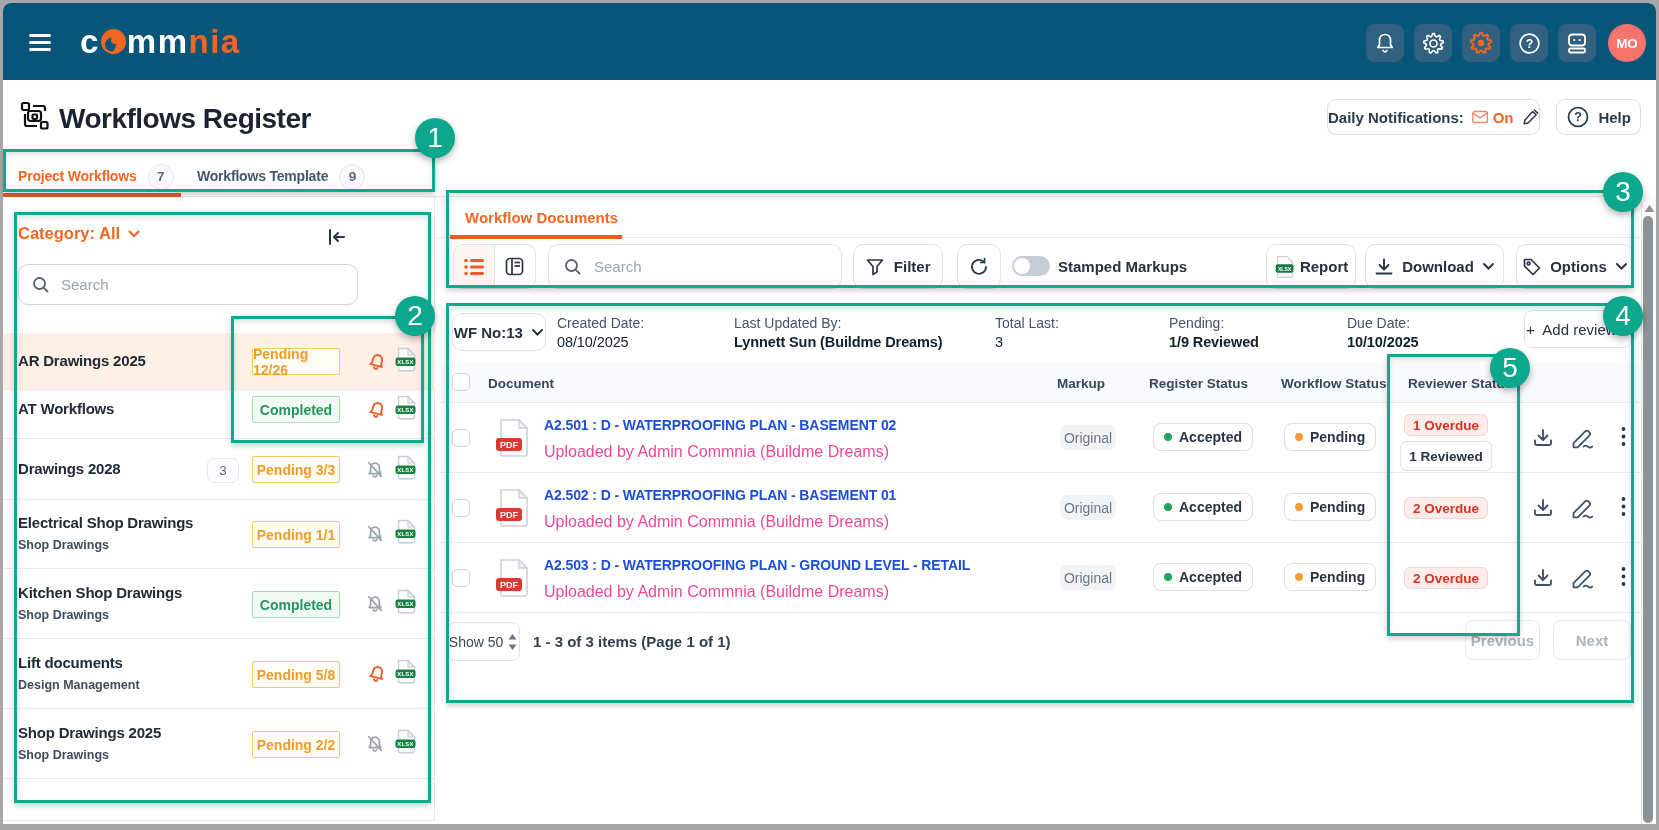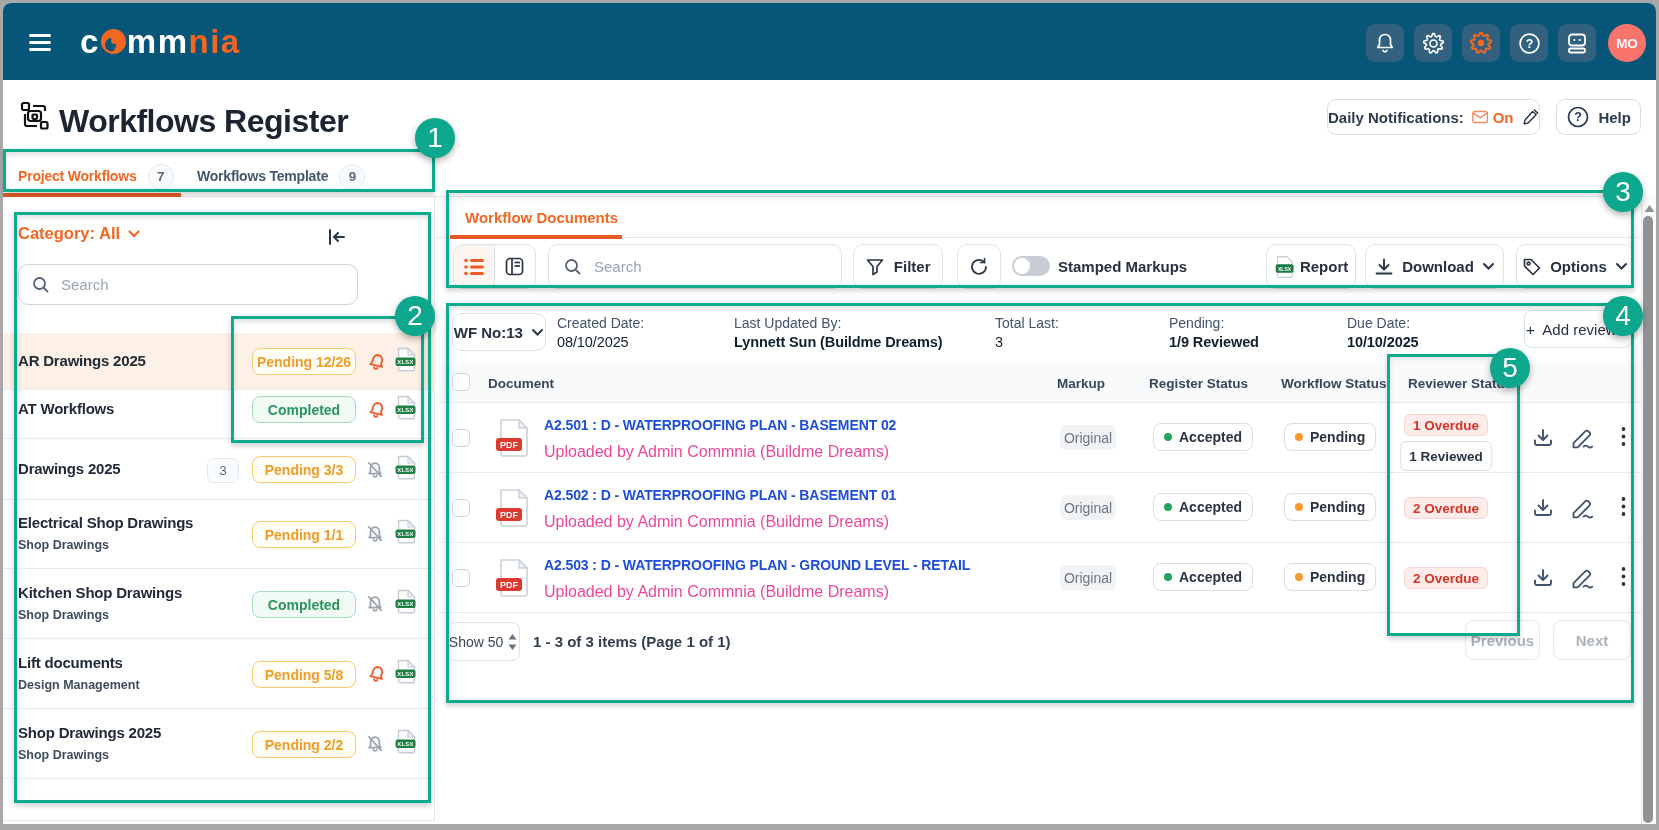--- a/index.html
+++ b/index.html
@@ -10,34 +10,34 @@
 #hdr{position:absolute;left:0;top:0;width:100%;height:77px;background:#07567a;border-radius:8px 8px 0 0}
 .hbar{position:absolute;height:3px;width:22px;background:#fff;border-radius:2px}
 #logo{position:absolute;left:77px;top:21px;font-weight:700;font-size:33px;letter-spacing:1.5px;color:#fff;line-height:36px}
 #logo .o2{color:#f26722}
 #projpill{position:absolute;left:267px;top:17px;width:340px;height:44px;background:#3a6a84;border-radius:10px;display:flex;align-items:center;padding:0 14px}
 #projpill .pname{color:#fff;font-weight:700;font-size:14px;letter-spacing:-.2px;white-space:nowrap}
 #projpill .cbadge{margin-left:11px;background:#eafbef;color:#1d7a3f;font-weight:700;font-size:12px;padding:4px 8px;border-radius:7px;white-space:nowrap;flex-shrink:0}
 .hicon{position:absolute;top:21px;width:38px;height:38px;background:#32617f;border-radius:9px;display:flex;align-items:center;justify-content:center}
 #avatar{position:absolute;top:21px;left:1605px;width:38px;height:38px;background:#f9746b;border-radius:50%;display:flex;align-items:center;justify-content:center;color:#fff;font-weight:700;font-size:13.5px}
 
-#ptitle{position:absolute;left:56px;top:100px;font-size:32px;letter-spacing:-.5px;font-weight:700;color:#1b2430}
+#ptitle{position:absolute;left:56px;top:100px;font-size:28px;letter-spacing:-.5px;font-weight:700;color:#1b2430}
 .tbtn{position:absolute;top:96px;height:36px;white-space:nowrap;border:1px solid #d9dfe7;border-radius:9px;background:#fff;display:flex;align-items:center;justify-content:center;font-size:15px;color:#2d3b4e;font-weight:700}
 
 #tabline{position:absolute;left:0;top:193px;width:1653px;height:1px;background:#e3e7ec;box-shadow:0 3px 6px rgba(0,0,0,.10)}
 .tabA{position:absolute;font-size:14px;letter-spacing:-.2px;font-weight:700;color:#f26722}
 .tabB{position:absolute;font-size:14px;letter-spacing:-.2px;font-weight:700;color:#44566c}
 .cnt{display:inline-block;min-width:26px;height:26px;line-height:24px;text-align:center;background:#f8fafc;border:1px solid #e2e8f0;border-radius:50%;color:#5b6b7f;font-size:13.5px;font-weight:700}
 #tabund{position:absolute;left:0px;top:190px;width:178px;height:4px;background:#e05d25}
 
 #side{position:absolute;left:0;top:194px;width:432px;height:624px;background:#fff;border-right:1px solid #e4e7eb;border-bottom:1px solid #e4e7eb}
 .srow{position:absolute;left:0;width:432px;border-bottom:1px solid #e8eaee}
 .srow .t1{position:absolute;left:15px;font-size:15px;font-weight:700;color:#222b38;letter-spacing:-.2px}
 .srow .t2{position:absolute;left:15px;font-size:12.5px;font-weight:700;color:#3f4c5e}
-.badge{position:absolute;left:249px;width:104px;height:27px;border-radius:8px;display:flex;align-items:center;justify-content:center;font-size:14px;font-weight:700}
+.badge{position:absolute;left:249px;width:88px;height:27px;border-radius:2px;display:flex;align-items:center;justify-content:center;font-size:14px;font-weight:700}
 .badge.pend{background:#fffdf6;border:1.5px solid #f5ca6b;color:#ef9d28}
 .badge.comp{background:#f1faf4;border:1.5px solid #a5dcba;color:#27955c}
 .numb{position:absolute;left:204px;width:32px;height:25px;border-radius:7px;background:#fbfcfd;border:1px solid #e4e8ed;color:#5b6b7f;font-size:13.5px;display:flex;align-items:center;justify-content:center}
 
 .btn{position:absolute;background:#fff;border:1px solid #dce2e9;border-radius:10px;display:flex;align-items:center;justify-content:center;font-size:15px;font-weight:700;color:#27313f}
 
 #thead{position:absolute;left:436px;top:360px;width:1205px;height:40px;background:#f9fafb;border-bottom:1px solid #e6e9ed}
 .th{position:absolute;top:13px;font-size:13.5px;font-weight:700;color:#37475c}
 .trow{position:absolute;left:436px;width:1205px;height:70px;border-bottom:1px solid #e9ebef;background:#fff}
 .cbox{position:absolute;width:18px;height:18px;border:1.5px solid #ccd4dd;border-radius:5px;background:#fff}
@@ -160,21 +160,21 @@
             </g>
           </svg></span>
       <span style="position:absolute;left:392px;top:15px"><svg width="22" height="25" viewBox="0 0 22 25">
             <path d="M3.5 1.5 H13 L19.5 8 V22 A1.8 1.8 0 0 1 17.7 23.8 H5.3 A1.8 1.8 0 0 1 3.5 22 Z" fill="#fdfdfd" stroke="#c6cdd8" stroke-width="1.4"></path>
             <path d="M13 1.5 V8 H19.5 Z" fill="#eef1f5" stroke="#c6cdd8" stroke-width="1.1"></path>
             <rect x="0.5" y="10.5" width="20" height="8.5" rx="2.2" fill="#1d8045"></rect>
             <text x="10.5" y="17" font-family="Liberation Sans,sans-serif" font-size="5.8" font-weight="bold" fill="#fff" text-anchor="middle" letter-spacing=".3">XLSX</text>
           </svg></span>
     </div>
     <div class="srow" style="top:242px;height:61px">
-      <div class="t1" style="top:21px">Drawings 2025</div>
+      <div class="t1" style="top:21px">Drawings 2028</div>
       <div class="numb" style="top:19px">3</div>
       <div class="badge pend" style="top:17px">Pending 3/3</div>
       <span style="position:absolute;left:363px;top:22px"><svg width="18" height="19" viewBox="0 0 18 19" fill="none" stroke="#9aa2ac" stroke-width="1.7" stroke-linecap="round" stroke-linejoin="round">
             <path d="M9 2.2 C6.3 2.2 4.6 4.3 4.6 6.9 V10.3 L3.2 12.6 H14.8 L13.4 10.3 V6.9 C13.4 4.3 11.7 2.2 9 2.2 Z"></path>
             <path d="M7.3 14.7 A1.8 1.8 0 0 0 10.7 14.7"></path>
             <line x1="2.8" y1="1.8" x2="15.2" y2="15.4"></line>
           </svg></span>
       <span style="position:absolute;left:392px;top:16px"><svg width="22" height="25" viewBox="0 0 22 25">
             <path d="M3.5 1.5 H13 L19.5 8 V22 A1.8 1.8 0 0 1 17.7 23.8 H5.3 A1.8 1.8 0 0 1 3.5 22 Z" fill="#fdfdfd" stroke="#c6cdd8" stroke-width="1.4"></path>
             <path d="M13 1.5 V8 H19.5 Z" fill="#eef1f5" stroke="#c6cdd8" stroke-width="1.1"></path>

